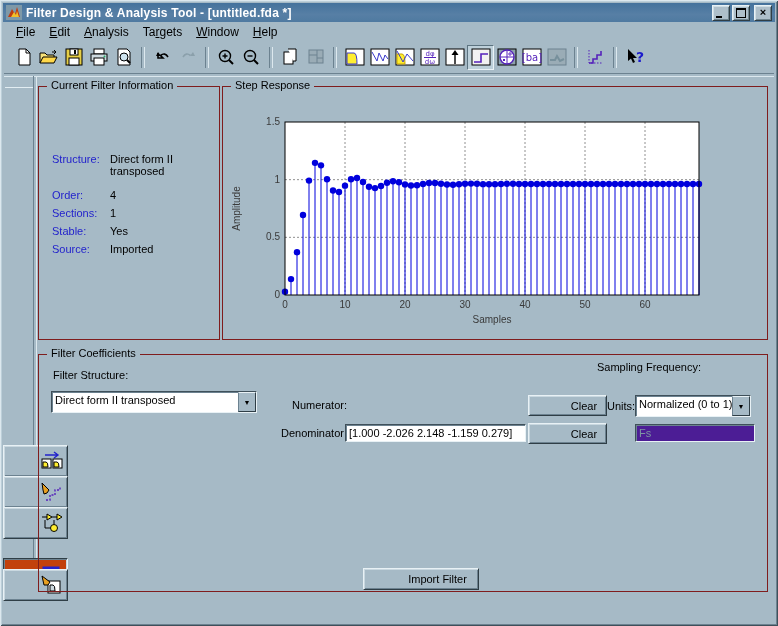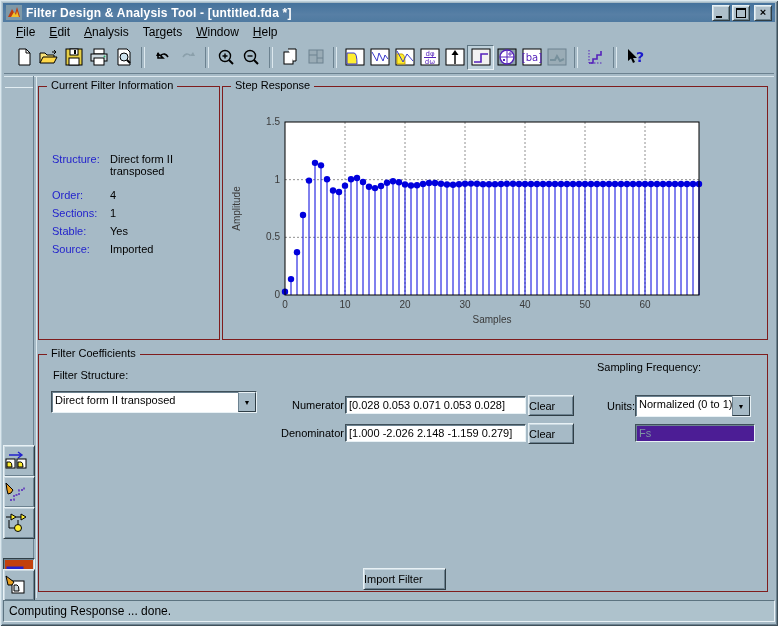--- a/index.html
+++ b/index.html
@@ -48,21 +48,21 @@
     font-size:11px;color:#000;white-space:nowrap;}
   
   .cfi-row{position:absolute;left:13px;font-size:11px;}
   .cfi-label{color:#2323cc;display:inline-block;width:58px;vertical-align:top;}
   .cfi-value{color:#000;display:inline-block;width:100px;vertical-align:top;}
   
   .btn3d{background:#a6bac6;border-top:1px solid #e8f1f5;border-left:1px solid #e8f1f5;
     border-right:1px solid #2f3e46;border-bottom:1px solid #2f3e46;
     box-shadow:inset 1px 1px 0 #c9d8e0, inset -1px -1px 0 #6c8290;
     font-family:"Liberation Sans",sans-serif;font-size:11px;color:#000;
-    display:flex;align-items:center;position:absolute;cursor:default;}
+    display:flex;align-items:center;justify-content:center;position:absolute;cursor:default;padding-left:33px;}
   .sidebtn{left:3px;width:30px;height:30px;position:absolute;}
   .sidebtn.pressed{border-top:1px solid #2f3e46;border-left:1px solid #2f3e46;
     border-right:1px solid #e8f1f5;border-bottom:1px solid #e8f1f5;
     box-shadow:inset 1px 1px 0 #6c8290, inset -1px -1px 0 #c9d8e0;background:#c2410c;margin-top:20px;}
   .field{position:absolute;background:#fff;border-top:1px solid #3f505a;border-left:1px solid #3f505a;
     border-right:1px solid #e8f1f5;border-bottom:1px solid #e8f1f5;
     box-shadow:inset 1px 1px 0 #6c8290;
     font-size:11px;color:#000;display:flex;align-items:center;padding:0 3px;white-space:nowrap;overflow:hidden;}
   .field.disabled{background:#4c1d95;color:#7e95a2;text-align:center;}
   .combo{position:absolute;border-top:1px solid #3f505a;border-left:1px solid #3f505a;
@@ -507,23 +507,20 @@
   <div class="groupbox" style="left:38px;top:354px;width:728px;height:236px;">
     <span class="gb-title">Filter Coefficients</span>
 
     <span class="lbl" style="left:14px;top:14px;">Filter Structure:</span>
     <div class="combo" style="left:12px;top:36px;width:204px;height:20px;">
       <span class="cval">Direct form II transposed</span>
       <span class="cbtn">▼</span>
     </div>
 
     <span class="lbl" style="left:248px;top:44px;width:60px;text-align:right;">Numerator:</span>
-    <div class="field" style="left:306px;top:41px;width:173px;height:16px;">
-      <span>[0.028  0.053 0.071  0.053 0.028]</span>
-    </div>
     <div class="btn3d" style="left:489px;top:40px;width:44px;height:19px;">
       <span>Clear</span>
     </div>
 
     <span class="lbl" style="left:236px;top:72px;width:72px;text-align:right;">Denominator:</span>
     <div class="field" style="left:306px;top:69px;width:173px;height:16px;">
       <span>[1.000 -2.026 2.148 -1.159 0.279]</span>
     </div>
     <div class="btn3d" style="left:489px;top:68px;width:44px;height:19px;">
       <span>Clear</span>
@@ -538,17 +535,14 @@
     <span class="lbl gray" style="left:574px;top:73px;margin-left:36px;">Fs:</span>
     <div class="field disabled" style="left:596px;top:69px;width:112px;height:16px;">
       <span>Fs</span>
     </div>
 
     <div class="btn3d" style="left:324px;top:213px;width:81px;height:20px;">
       <span>Import Filter</span>
     </div>
   </div>
 
-  <div class="statusbar">
-    <span>Computing Response ... done.</span>
-  </div>
 
 </div>
 
 </body></html>

